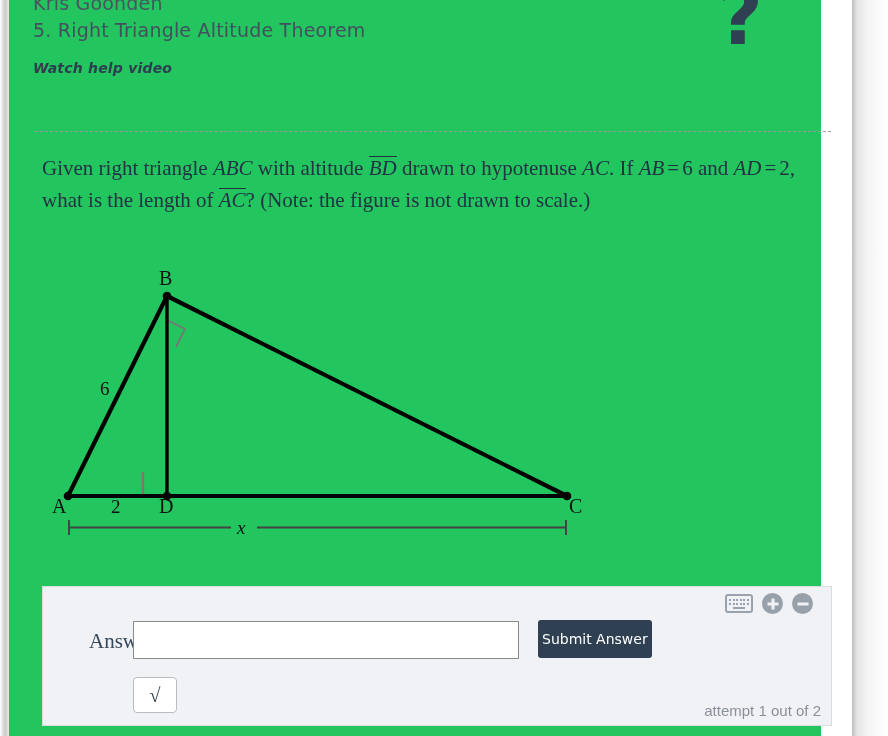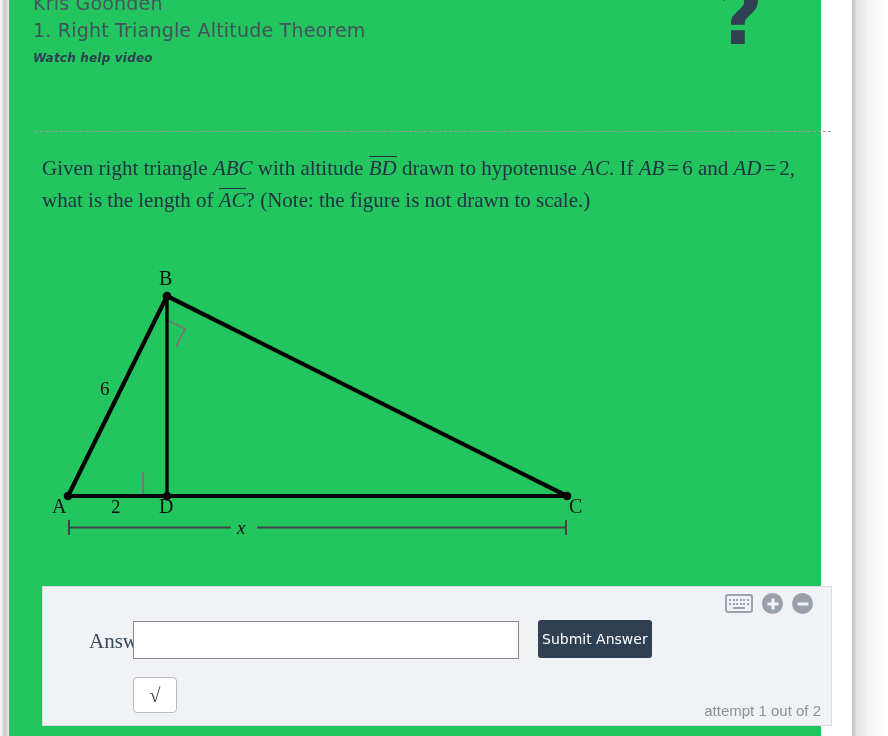--- a/index.html
+++ b/index.html
@@ -52,22 +52,23 @@
     font-size: 19px;
     line-height: 28px;
     color: #44505e;
   }
   .timestamp {
     font-size: 19px;
     line-height: 28px;
     color: #44505e;
   }
   .help-video {
-    font-size: 12px;
+    font-size: 14px;
     line-height: 28px;
+    margin-top: 10px;
     font-weight: bold;
     font-style: italic;
     color: #2c3e50;
     cursor: pointer;
     display: inline-block;
   }
 
   #help-mark {
     position: absolute;
     right: 58px; top: -22px;
@@ -222,21 +223,21 @@
 </head>
 <body>
 
 <div id="page-left-edge"></div>
 <div id="page-right-edge"></div>
 
 <div id="content">
 
   <div class="header">
     <div class="hand student-name">Kris Goonden</div>
-    <div class="hand assignment-title">1. Right Triangle Altitude Theorem</div>
+    <div class="hand assignment-title">5. Right Triangle Altitude Theorem</div>
     <div class="hand help-video">Watch help video</div>
   </div>
 
   <div id="help-mark">?</div>
 
   <div class="divider"></div>
 
   <div class="question">
     <span>Given right triangle </span><span class="mi">ABC</span><span> with altitude </span><span class="ovl">BD</span><span> drawn to hypotenuse </span><span class="mi">AC</span><span>. If </span><span class="mi">AB</span><span class="op">=</span><span class="mn">6</span>
     <span>and </span><span class="mi">AD</span><span class="op">=</span><span class="mn">2</span><span>, what is the length of </span><span class="ovl">AC</span><span>? (Note: the figure is not drawn to scale.)</span>

